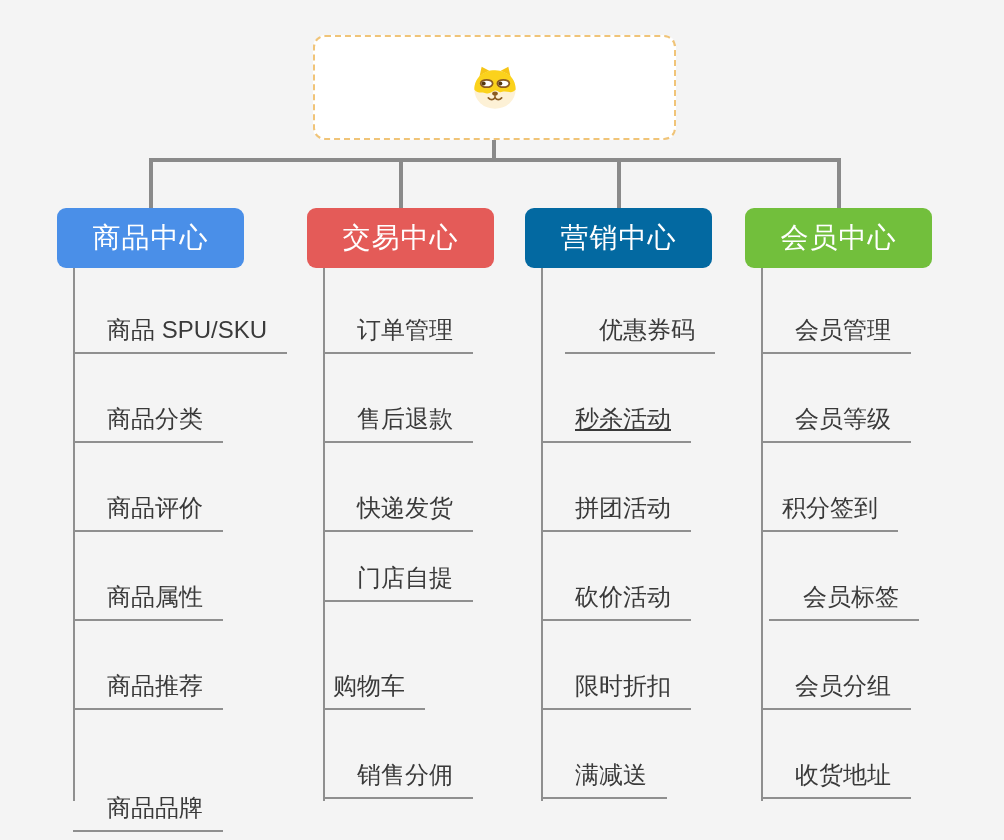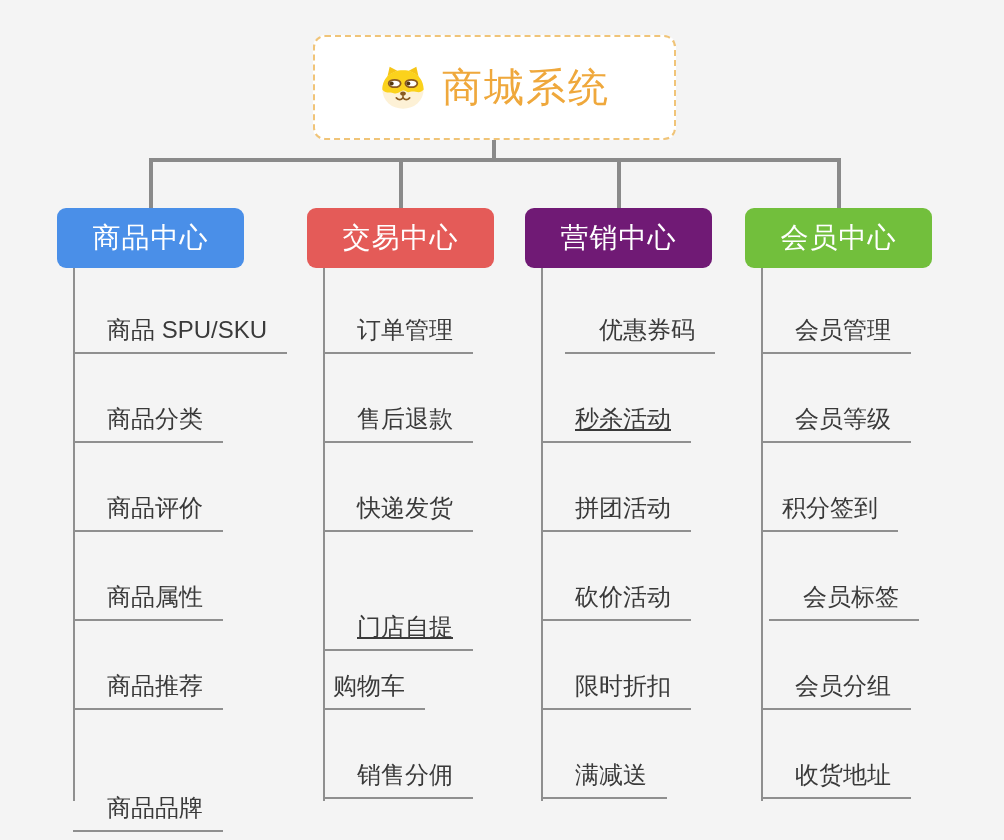--- a/index.html
+++ b/index.html
@@ -89,21 +89,20 @@
                C61 44 54 37 47 39.5 C41 41.5 40 36.5 36 37.5
                C31 38.5 29 43.5 22 41.5 C15 39.5 10 43 5 36 Z" fill="#fbd21c"></path>
       <ellipse cx="23.5" cy="27" rx="9" ry="5.6" fill="#ffffff" stroke="#8a5a21" stroke-width="2.6"></ellipse>
       <ellipse cx="48.5" cy="27" rx="9" ry="5.6" fill="#ffffff" stroke="#8a5a21" stroke-width="2.6"></ellipse>
       <circle cx="19" cy="27" r="3" fill="#54370f"></circle>
       <circle cx="44" cy="27" r="3" fill="#54370f"></circle>
       <ellipse cx="36" cy="42" rx="4.2" ry="3" fill="#8a5a21"></ellipse>
       <path d="M36 44 L36 48.5" stroke="#8a5a21" stroke-width="2.2" stroke-linecap="round" fill="none"></path>
       <path d="M26 48.5 Q31 54 36 48.5 Q41 54 46 48.5" fill="none" stroke="#8a5a21" stroke-width="2.6" stroke-linecap="round"></path>
     </svg>
-    <span id="root-title">商城系统</span>
   </div>
 
   <div id="connectors">
       <div class="conn" style="left: 492px; top: 140px; width: 4px; height: 22px;"></div>
       <div class="conn" style="left: 148.5px; top: 158px; width: 692px; height: 4px;"></div>
       <div class="conn" style="left: 148.5px; top: 158px; width: 4px; height: 54px;"></div>
       <div class="conn" style="left: 398.5px; top: 158px; width: 4px; height: 54px;"></div>
       <div class="conn" style="left: 616.5px; top: 158px; width: 4px; height: 54px;"></div>
       <div class="conn" style="left: 836.5px; top: 158px; width: 4px; height: 54px;"></div>
     </div>
@@ -118,24 +117,24 @@
       <div class="item" style="left: 73px; top: 579px;">商品属性</div>
       <div class="item" style="left: 73px; top: 668px;">商品推荐</div>
       <div class="item" style="left: 73px; top: 790px;">商品品牌</div>
       <div class="branch-header" style="left: 307px; background: rgb(228, 91, 88);">
         <span>交易中心</span>
       </div>
       <div class="trunk" style="left: 323px; height: 533px;"></div>
       <div class="item" style="left: 323px; top: 312px;">订单管理</div>
       <div class="item" style="left: 323px; top: 401px;">售后退款</div>
       <div class="item" style="left: 323px; top: 490px;">快递发货</div>
-      <div class="item" style="left: 323px; top: 609px; text-decoration: underline;">门店自提</div>
+      <div class="item" style="left: 323px; top: 560px;">门店自提</div>
       <div class="item" style="left: 323px; top: 668px; padding-left: 10px;">购物车</div>
       <div class="item" style="left: 323px; top: 757px;">销售分佣</div>
-      <div class="branch-header" style="left: 525px; background: #701a75;">
+      <div class="branch-header" style="left: 525px; background: #0369a1;">
         <span>营销中心</span>
       </div>
       <div class="trunk" style="left: 541px; height: 533px;"></div>
       <div class="item" style="left: 541px; top: 312px; margin-left: 24px;">优惠券码</div>
       <div class="item" style="left: 541px; top: 401px; text-decoration: underline;">秒杀活动</div>
       <div class="item" style="left: 541px; top: 490px;">拼团活动</div>
       <div class="item" style="left: 541px; top: 579px;">砍价活动</div>
       <div class="item" style="left: 541px; top: 668px;">限时折扣</div>
       <div class="item" style="left: 541px; top: 757px;">满减送</div>
       <div class="branch-header" style="left: 745px; background: rgb(114, 191, 60);">

